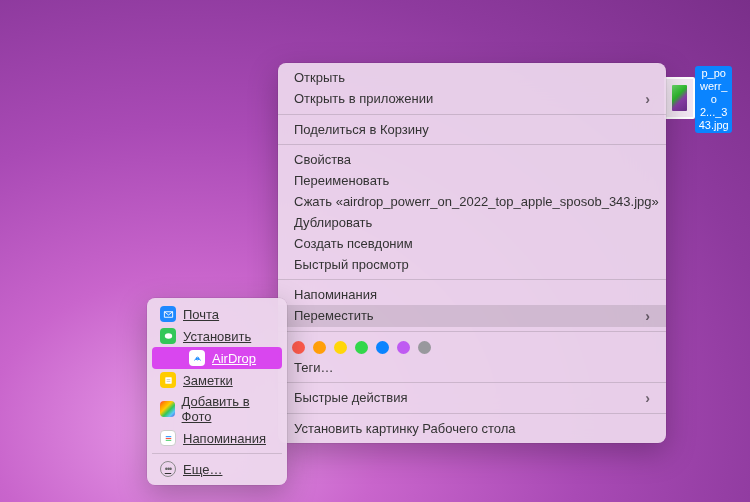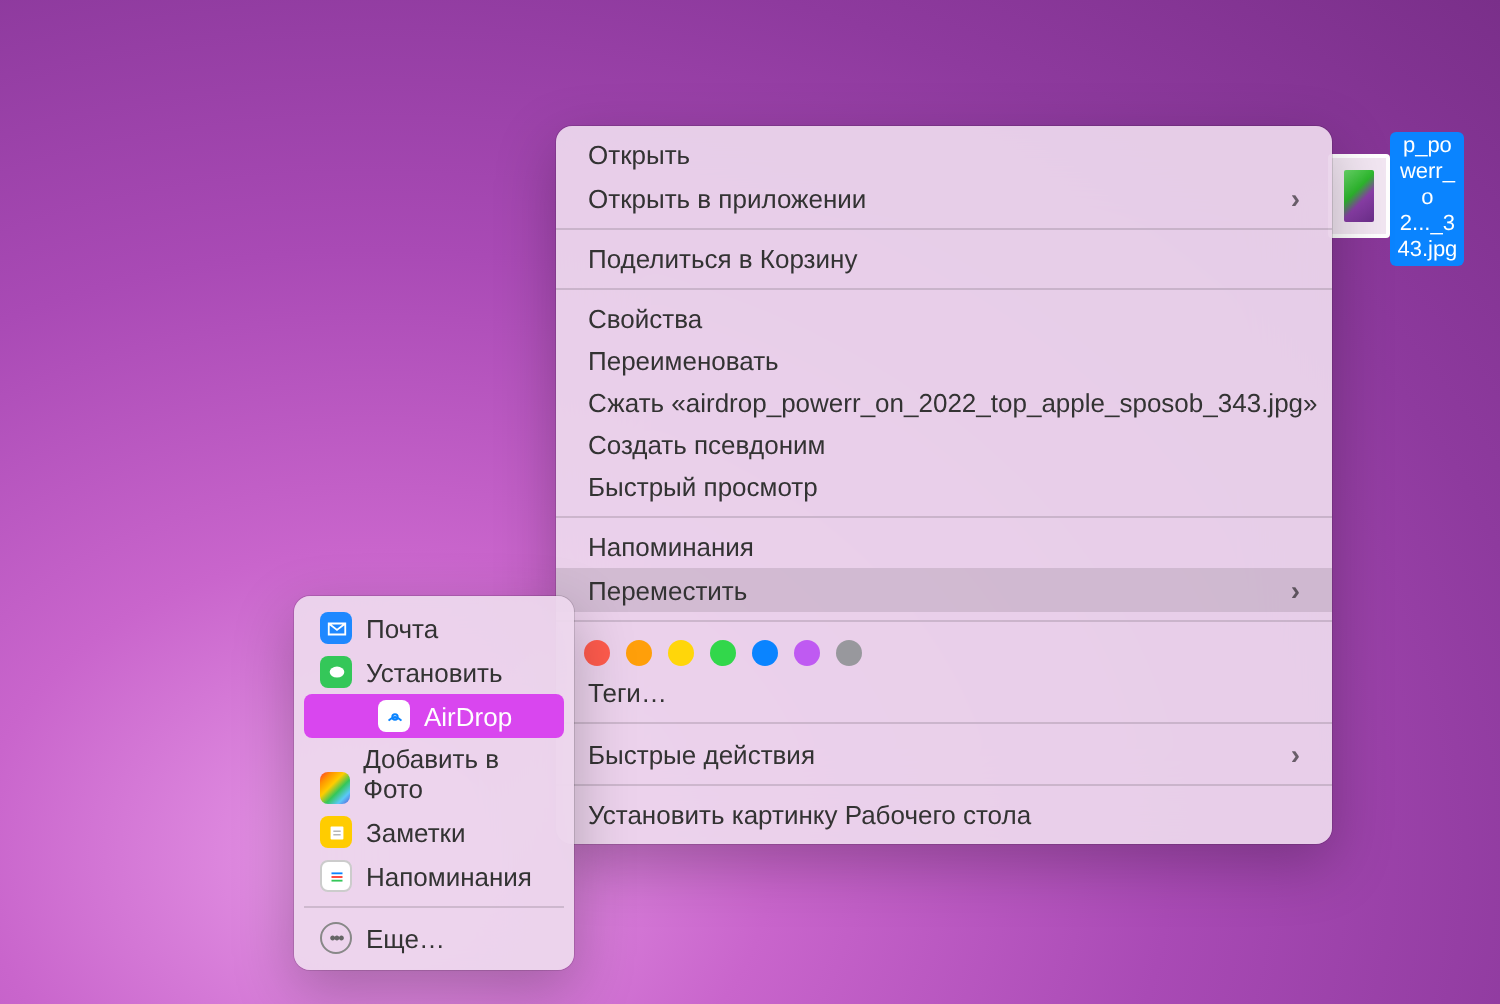--- a/index.html
+++ b/index.html
@@ -59,21 +59,21 @@
   position: absolute;
   background: rgba(238, 218, 238, 0.92);
   backdrop-filter: blur(20px);
   border-radius: 8px;
   box-shadow: 0 0 0 0.5px rgba(0,0,0,0.12), 0 10px 30px rgba(0,0,0,0.25);
   padding: 4px 0;
 }
 .ctx-menu .item {
   padding: 3px 16px;
   display: flex;
-  align-items: flex-end;
+  align-items: flex-start;
   justify-content: space-between;
   white-space: nowrap;
   color: #333;
 }
 .ctx-menu .item.highlight {
   background: rgba(0,0,0,0.10);
 }
 .ctx-menu .sep {
   height: 1px;
   background: rgba(0,0,0,0.13);
@@ -107,25 +107,26 @@
 
 
 .share-menu {
   top: 298px;
   left: 147px;
   width: 140px;
   padding: 5px;
 }
 .share-menu .sitem {
   display: flex;
-  align-items: flex-end;
+  align-items: center;
   gap: 7px;
   padding: 3px 8px;
   border-radius: 4px;
   color: #333;
+  text-decoration: underline;
 }
 .share-menu .sitem.selected {
   background: #d946ef;
   color: #fff;
   padding-left: 37px;
 }
 .share-menu .sitem.selected .aicon {
   background: #fff;
 }
 .share-menu .sep2 {
@@ -177,20 +178,23 @@
   <div class="item">
       <span>Свойства</span>
     </div>
   <div class="item">
       <span>Переименовать</span>
     </div>
   <div class="item">
       <span>Сжать «airdrop_powerr_on_2022_top_apple_sposob_343.jpg»</span>
     </div>
   <div class="item">
+      <span>Дублировать</span>
+    </div>
+  <div class="item">
       <span>Создать псевдоним</span>
     </div>
   <div class="item">
       <span>Быстрый просмотр</span>
     </div>
   <div class="sep"></div>
   <div class="item">
       <span>Напоминания</span>
     </div>
   <div class="item highlight">
@@ -241,34 +245,34 @@
   <div class="sitem selected">
     <span class="aicon adrp sel">
         <svg viewBox="0 0 24 24" fill="none" stroke="#0a84ff" stroke-width="2">
           <circle cx="12" cy="12" r="3"></circle>
           <path d="M5 16a9 9 0 0114 0M8 14a5 5 0 018 0"></path>
         </svg>
       </span>
     <span>AirDrop</span>
   </div>
   <div class="sitem">
-    <span class="aicon photo"></span>
-    <span>Добавить в Фото</span>
-  </div>
-  <div class="sitem">
     <span class="aicon note">
         <svg viewBox="0 0 24 24">
           <rect x="5" y="5" width="14" height="14" fill="white" rx="1"></rect>
           <line x1="8" y1="10" x2="16" y2="10" stroke="#888"></line>
           <line x1="8" y1="14" x2="16" y2="14" stroke="#888"></line>
         </svg>
       </span>
     <span>Заметки</span>
   </div>
   <div class="sitem">
+    <span class="aicon photo"></span>
+    <span>Добавить в Фото</span>
+  </div>
+  <div class="sitem">
     <span class="aicon rem">
         <svg viewBox="0 0 24 24">
           <line x1="6" y1="8" x2="18" y2="8" stroke="#0a84ff" stroke-width="2"></line>
           <line x1="6" y1="12" x2="18" y2="12" stroke="#ff3b30" stroke-width="2"></line>
           <line x1="6" y1="16" x2="18" y2="16" stroke="#34c759" stroke-width="2"></line>
         </svg>
       </span>
     <span>Напоминания</span>
   </div>
   <div class="sep2"></div>

